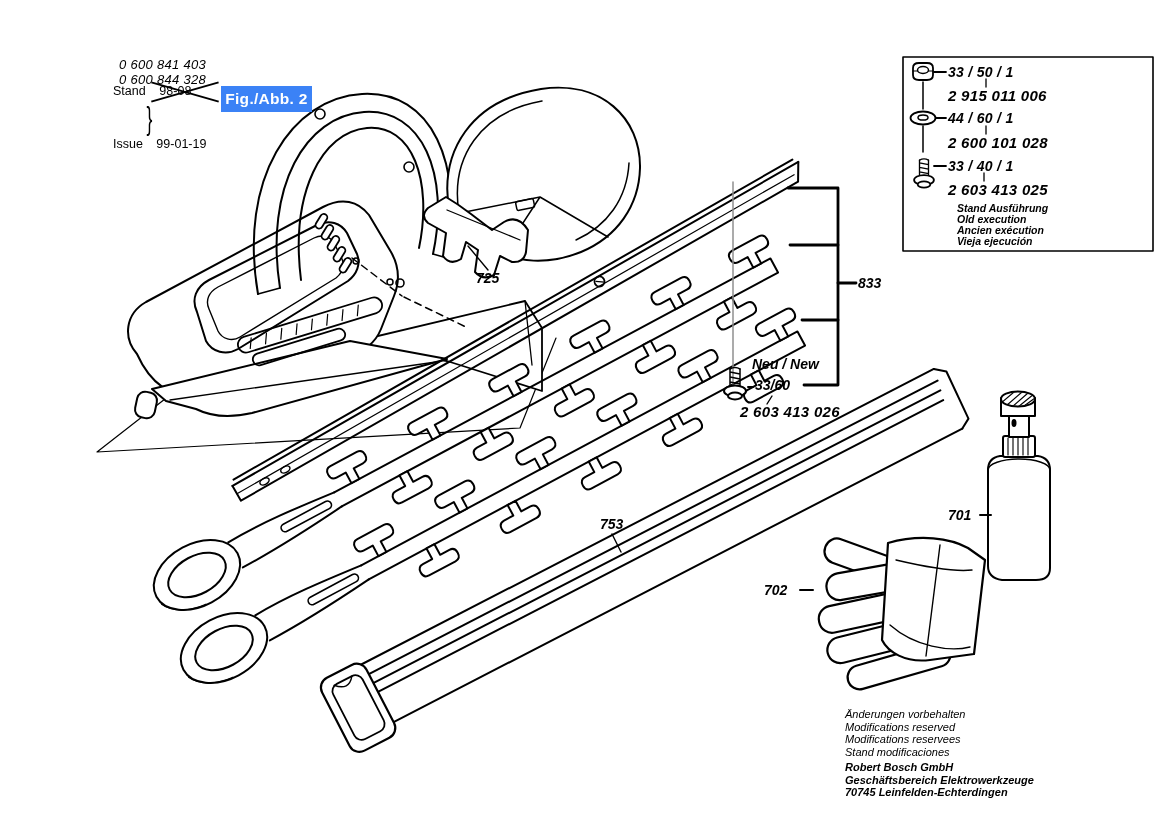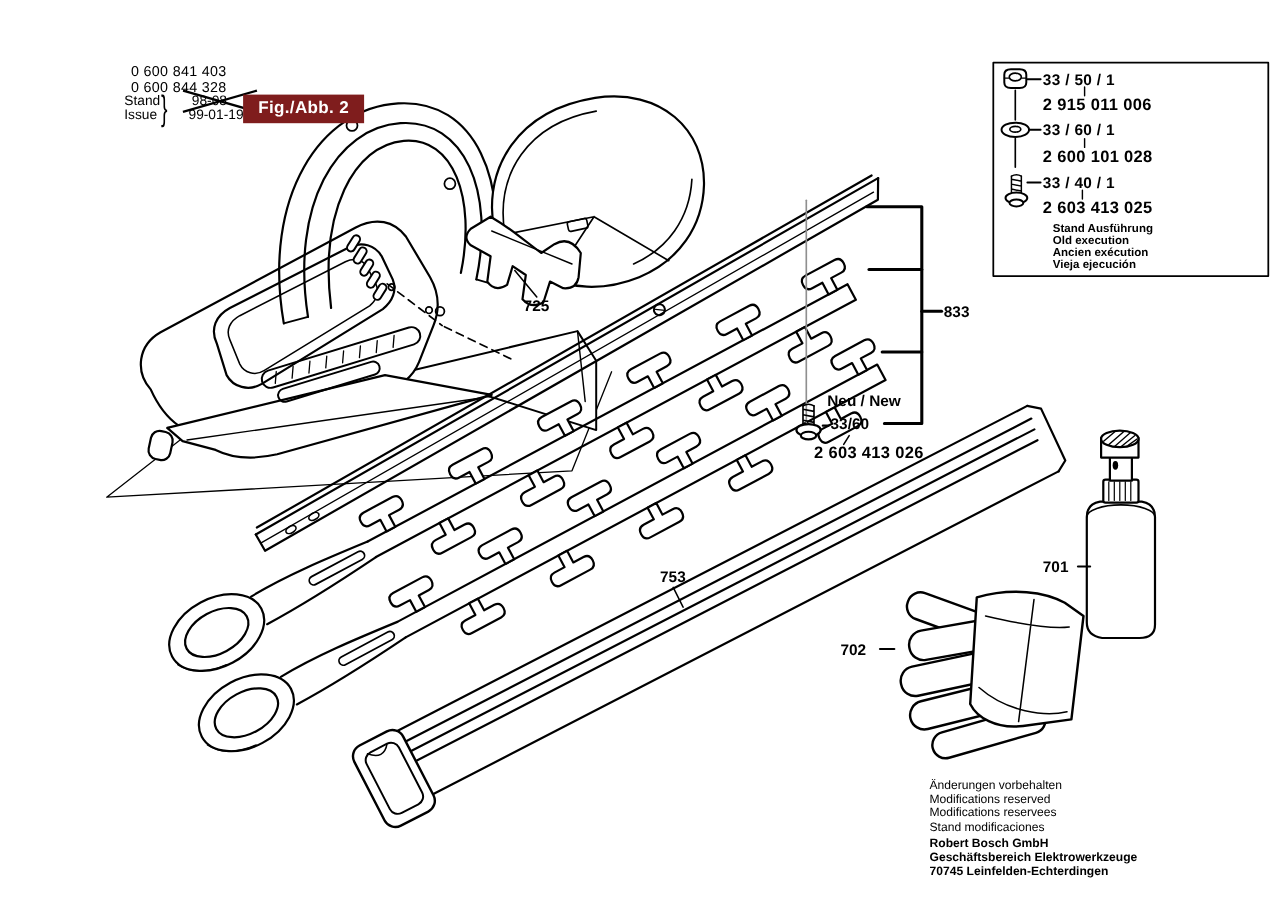--- a/index.html
+++ b/index.html
@@ -1,34 +1,34 @@
 <!DOCTYPE html>
 <html><head>
 <meta charset="utf-8">
 <style>
   html,body{margin:0;padding:0;background:#fff;}
   .canvas{
     position:relative;width:1168px;height:826px;background:#fff;overflow:hidden;
     font-family:"Liberation Sans","DejaVu Sans",sans-serif;color:#000;
   }
   .canvas svg.art{position:absolute;left:0;top:0;}
-  .lbl{position:absolute;white-space:nowrap;}
+  .lbl{position:absolute;white-space:nowrap;font-style:italic;}
   .b{font-weight:bold;}
   .typeno{left:119px;font-size:13px;letter-spacing:.3px;}
   .callout{font-size:14px;font-weight:bold;}
   .pnum{font-size:15px;font-weight:bold;letter-spacing:.3px;}
   .figbox{
-    position:absolute;left:221px;top:86px;width:110px;height:26px;
-    background:#7f1d1d;color:#fff;font-size:15.5px;font-weight:bold;
+    position:absolute;left:221px;top:86px;width:91px;height:26px;
+    background:#3b82f6;color:#fff;font-size:15.5px;font-weight:bold;
     display:flex;align-items:center;justify-content:center;letter-spacing:.3px;
   }
   .si{position:absolute;left:113px;top:85px;display:flex;align-items:center;font-size:12.5px;line-height:13px;}
-  .si .col{display:flex;flex-direction:column;}
+  .si .col{display:flex;flex-direction:column;gap:40px;}
   .si .brace{font-size:32px;font-weight:400;transform:scaleX(.55);margin:0 0 0 -2px;line-height:26px;}
-  .si .vals{margin-left:17px;}
+  .si .vals{margin-left:2px;}
   .crossed{position:relative;display:inline-block;padding:0 3px;}
   .crossed::before,.crossed::after{
     content:"";position:absolute;left:-6px;right:-14px;top:45%;height:2.4px;background:#000;
   }
   .crossed::before{transform:rotate(16deg);}
   .crossed::after{transform:rotate(-16deg);}
   .legend-ref{font-size:14px;font-weight:bold;letter-spacing:.3px;}
   .legend-notes{font-size:10.5px;line-height:11px;font-weight:bold;}
   .footer-block{left:845px;font-size:11px;line-height:12.5px;margin-top:28px;}
 </style>
@@ -223,21 +223,21 @@
     <div class="col vals">
       <span class="crossed">98-08</span>
       <span>99-01-19</span>
     </div>
   </div>
 
   <div class="figbox">Fig./Abb. 2</div>
 
   <div class="lbl legend-ref" style="left:948px;top:64px">33 / 50 / 1</div>
   <div class="lbl pnum" style="left:948px;top:87px">2 915 011 006</div>
-  <div class="lbl legend-ref" style="left:948px;top:110px">33 / 60 / 1</div>
+  <div class="lbl legend-ref" style="left:948px;top:110px">44 / 60 / 1</div>
   <div class="lbl pnum" style="left:948px;top:134px">2 600 101 028</div>
   <div class="lbl legend-ref" style="left:948px;top:158px">33 / 40 / 1</div>
   <div class="lbl pnum" style="left:948px;top:181px">2 603 413 025</div>
   <div class="lbl legend-notes" style="left:957px;top:203px">
     <div>Stand Ausführung</div>
     <div>Old execution</div>
     <div>Ancien exécution</div>
     <div>Vieja ejecución</div>
   </div>
 

